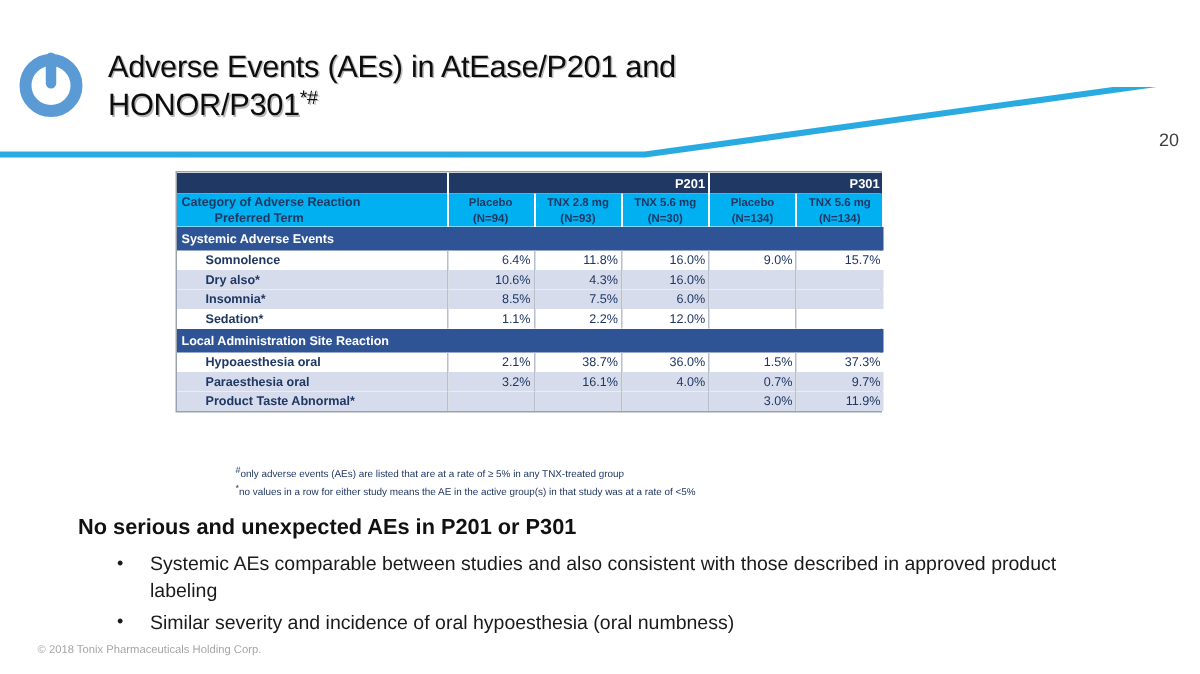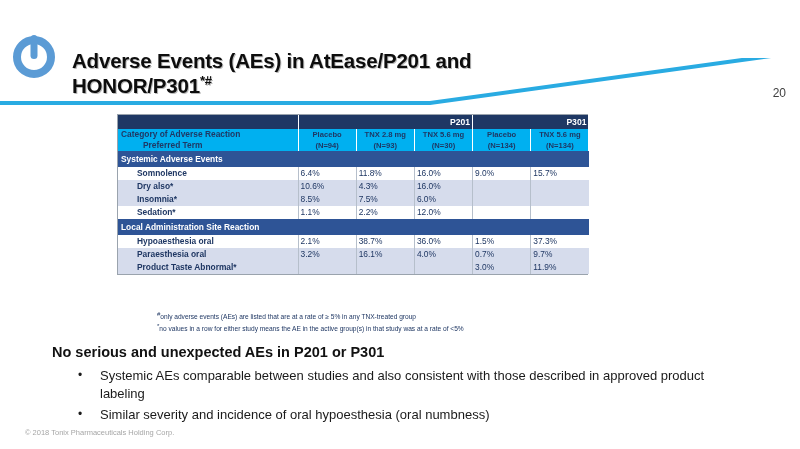--- a/index.html
+++ b/index.html
@@ -9,22 +9,22 @@
     font-family:"Liberation Sans", sans-serif;
     position:relative;
     overflow:hidden;
   }
   
   .logo{
     position:absolute;left:8px;top:28px;width:52px;height:52px;
   }
   .logo svg{display:block;}
   .slide-title{
-    position:absolute;left:72px;top:49px;width:560px;
-    font-size:20.5px;font-weight:bold;line-height:1.16;
+    position:absolute;left:72px;top:33px;width:560px;
+    font-size:20.5px;font-weight:normal;line-height:1.16;
     color:#0d0d0d;letter-spacing:-0.2px;
     text-shadow:1px 1px 0 rgba(130,130,130,0.55);
   }
   .slide-title .sup{font-size:13px;vertical-align:super;}
   .swoosh{position:absolute;left:0;top:58px;width:800px;height:50px;}
   .page-num{
     position:absolute;right:14px;top:86px;
     font-size:12px;color:#3f3f3f;
   }
   
@@ -68,21 +68,21 @@
   th.colgrp .l2{display:block;height:11px;line-height:11px;}
   
   tr.section td{
     background:#2e5496;color:#ffffff;font-weight:bold;
     font-size:8.4px;text-align:left;padding-left:3px;
     height:16px;line-height:12px;
   }
   
   tr.data td{
     border-right:1px solid #b6bfcb;
-    text-align:left;font-size:8.4px;
+    text-align:right;font-size:8.4px;
   }
   tr.data td.lbl{
     text-align:left;font-weight:bold;padding-left:19px;
     border-right:1px solid #b6bfcb;
   }
   tr.data.odd td{background:#ffffff;}
   tr.data.even td{background:#d6dcec;}
   tr.data td.last{border-right:none;}
   
   .footnotes{

